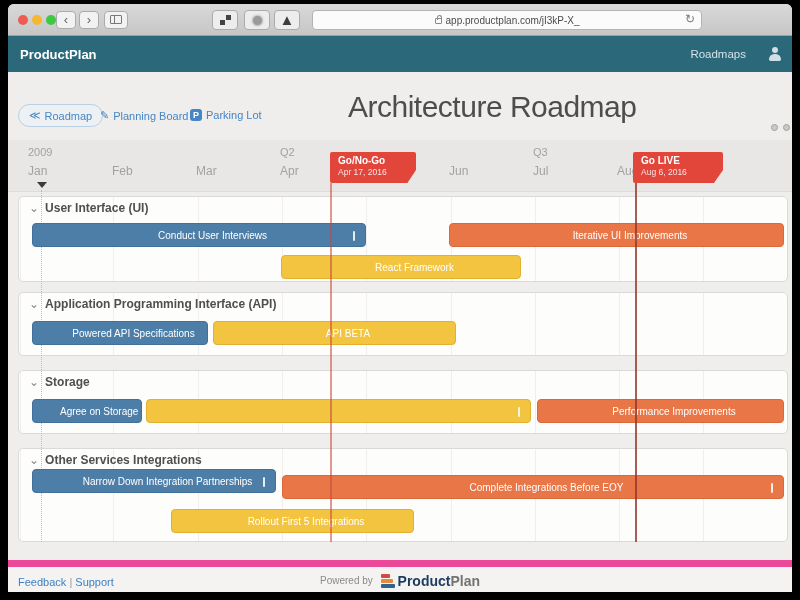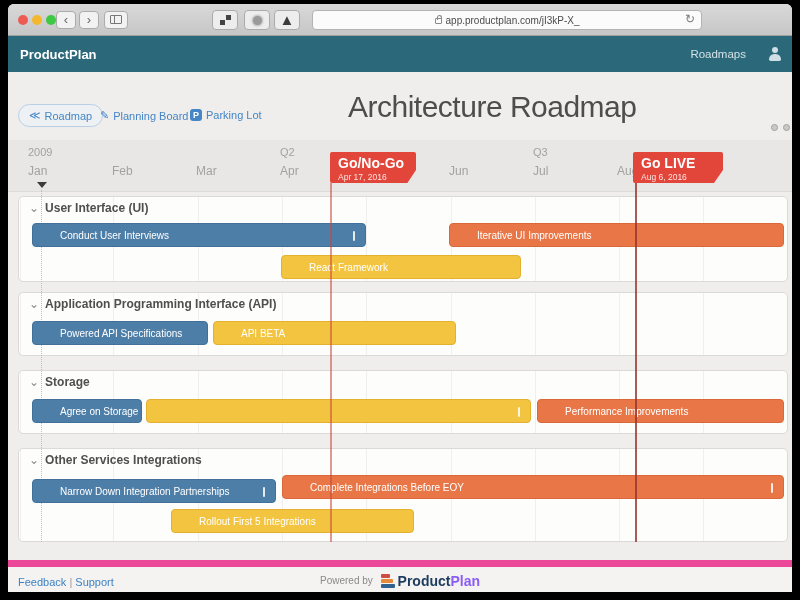--- a/index.html
+++ b/index.html
@@ -60,52 +60,52 @@
   .tl-year,.tl-q{top:6px;font-size:11px;}
   .tl-month{top:24px;font-size:12px;}
   .today-tri{position:absolute;left:29px;top:178px;width:0;height:0;border-left:5px solid transparent;border-right:5px solid transparent;border-top:6px solid #3c3c3c;z-index:4;}
   .today-line{position:absolute;left:33px;top:186px;height:352px;width:0;border-left:1px dotted #bdbdbb;z-index:1;}
   .ms-line{position:absolute;top:179px;height:359px;width:2px;z-index:6;}
   .ms-line1{left:322px;background:rgba(200,70,56,0.55);}
   .ms-line2{left:627px;background:rgba(146,52,44,0.8);}
   .flag{position:absolute;top:148px;height:31px;background:#e2453a;color:#fff;padding:3px 8px;z-index:7;clip-path:polygon(0 0,100% 0,100% 58%,90% 100%,0 100%);border-radius:2px;}
   .flag1{left:322px;width:86px;}
   .flag2{left:625px;width:90px;}
-  .flag-title{font-size:14px;font-weight:bold;display:block;}
+  .flag-title{font-size:10px;font-weight:bold;display:block;}
   .flag-date{font-size:8.5px;color:rgba(255,255,255,0.85);display:block;margin-top:1px;}
 
   
   .lane{position:absolute;left:10px;width:770px;background:#fdfdfc;border:1px solid #dbdad8;border-radius:5px;
         background-image:repeating-linear-gradient(to right,transparent 0 83.3px,#f0efed 83.3px 84.3px);background-position:11px 0;}
   .lane1{top:192px;height:86px;}
   .lane2{top:288px;height:64px;}
   .lane3{top:366px;height:64px;}
   .lane4{top:444px;height:94px;}
   .lane-head{position:absolute;left:10px;top:4px;display:flex;align-items:center;gap:6px;}
   .chev{color:#8a8a88;font-size:12px;line-height:14px;}
   .lane-title{font-size:12px;font-weight:bold;color:#4f4f4f;}
-  .bar{position:absolute;height:24px;border-radius:4px;color:#fff;font-size:10px;line-height:24px;padding-left:27px;white-space:nowrap;overflow:hidden;z-index:2;}
+  .bar{position:absolute;height:24px;border-radius:4px;color:#fff;font-size:10px;line-height:24px;padding-left:27px;white-space:nowrap;overflow:hidden;z-index:2;text-align:center;}
   .bar.blue{background:#4d7ea8;border:1px solid #41719a;}
   .bar.yellow{background:#f3c43f;border:1px solid #e3b12f;}
   .bar.orange{background:#e87647;border:1px solid #da6838;}
   .bar-marker{position:absolute;right:10px;top:7px;width:2.5px;height:10px;background:rgba(255,255,255,0.85);border-radius:1px;}
 
   
   .footer{position:absolute;left:0;top:556px;width:784px;height:32px;background:#f4f3f1;border-top:7px solid #ec4899;}
   .foot-links{position:absolute;left:10px;top:9px;font-size:11px;color:#9b9b99;}
   .foot-links a{color:#3c82c4;text-decoration:none;}
   .powered{position:absolute;left:0;top:6px;width:784px;text-align:center;font-size:10px;color:#8a8a88;}
   .pp-logo{display:inline-flex;align-items:center;gap:3px;margin-left:5px;vertical-align:middle;}
   .pp-ico{display:inline-block;position:relative;width:14px;height:14px;}
   .pp-ico i{position:absolute;left:0;height:3.5px;border-radius:1px;display:block;}
   .pp-ico .r{top:0;width:9px;background:#cf4c43;}
   .pp-ico .o{top:5px;width:12px;background:#e58a3a;}
   .pp-ico .b{top:10px;width:14px;background:#2f6290;}
   .pp-word{font-size:14px;font-weight:bold;color:#1d3c5e;}
-  .pp-word .plan{color:#8b5cf6;font-weight:bold;}
+  .pp-word .plan{color:#737373;font-weight:bold;}
 </style>
 </head>
 <body>
 
 <div class="stage">
   <div class="window">
 
     <div class="chrome">
       <span class="light red"></span>
       <span class="light yellow"></span>
@@ -215,21 +215,21 @@
       <div class="bar orange" style="left:518px;top:28px;width:247px">
         <span>Performance Improvements</span>
       </div>
     </div>
 
     <div class="lane lane4">
       <div class="lane-head">
         <span class="chev">⌄</span>
         <span class="lane-title">Other Services Integrations</span>
       </div>
-      <div class="bar blue" style="left:13px;top:30px;width:244px">
+      <div class="bar blue" style="left:13px;top:20px;width:244px">
         <span>Narrow Down Integration Partnerships</span>
         <span class="bar-marker"></span>
       </div>
       <div class="bar orange" style="left:263px;top:26px;width:502px">
         <span>Complete Integrations Before EOY</span>
         <span class="bar-marker"></span>
       </div>
       <div class="bar yellow" style="left:152px;top:60px;width:243px">
         <span>Rollout First 5 Integrations</span>
       </div>

